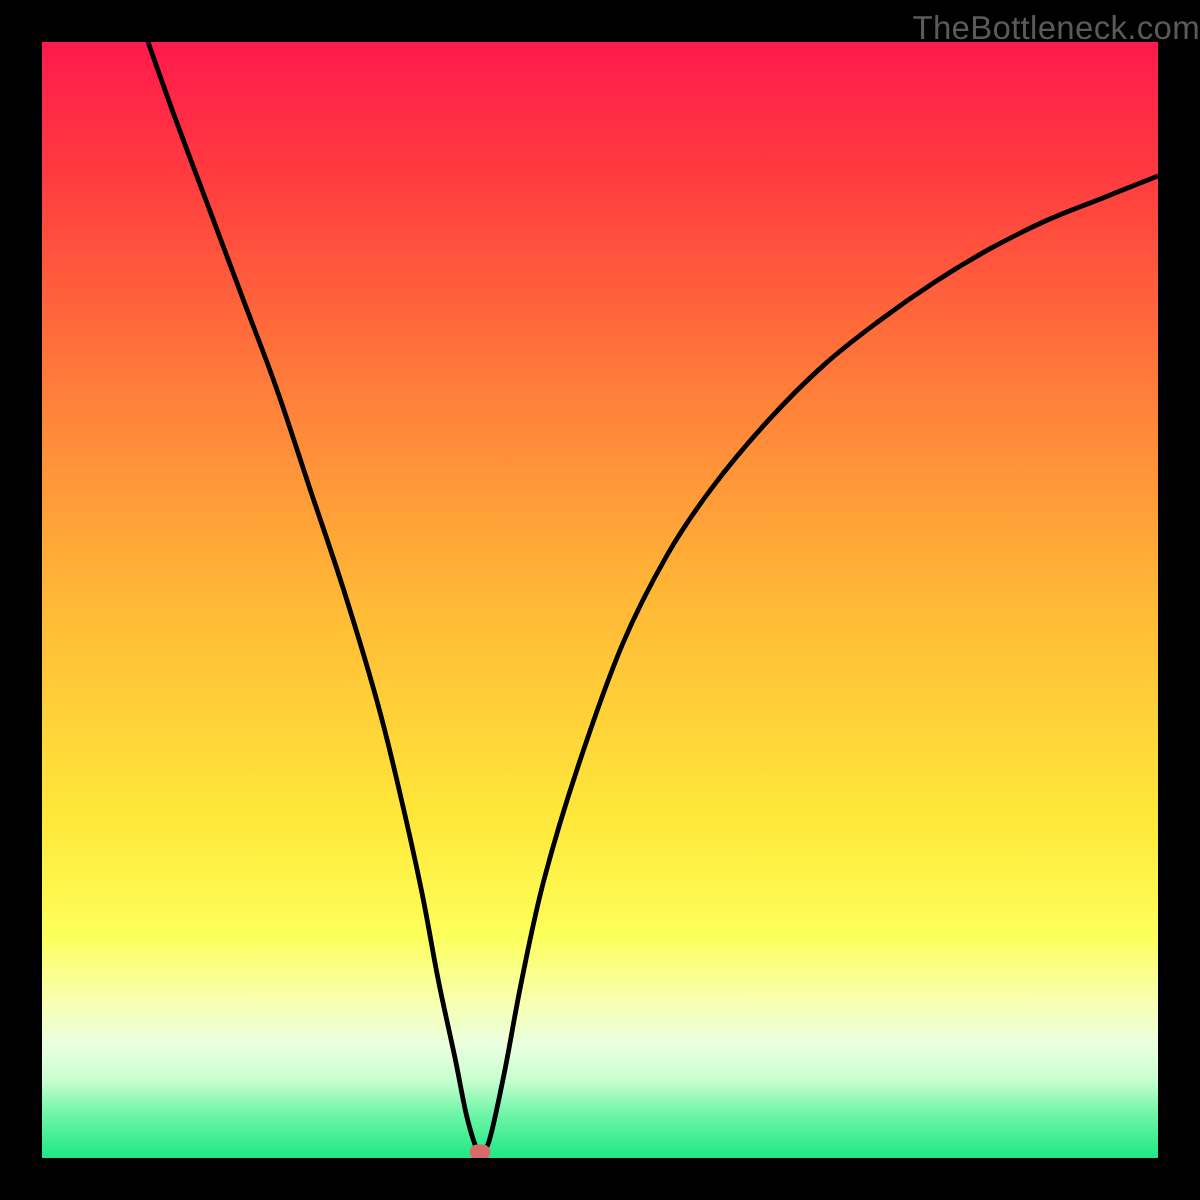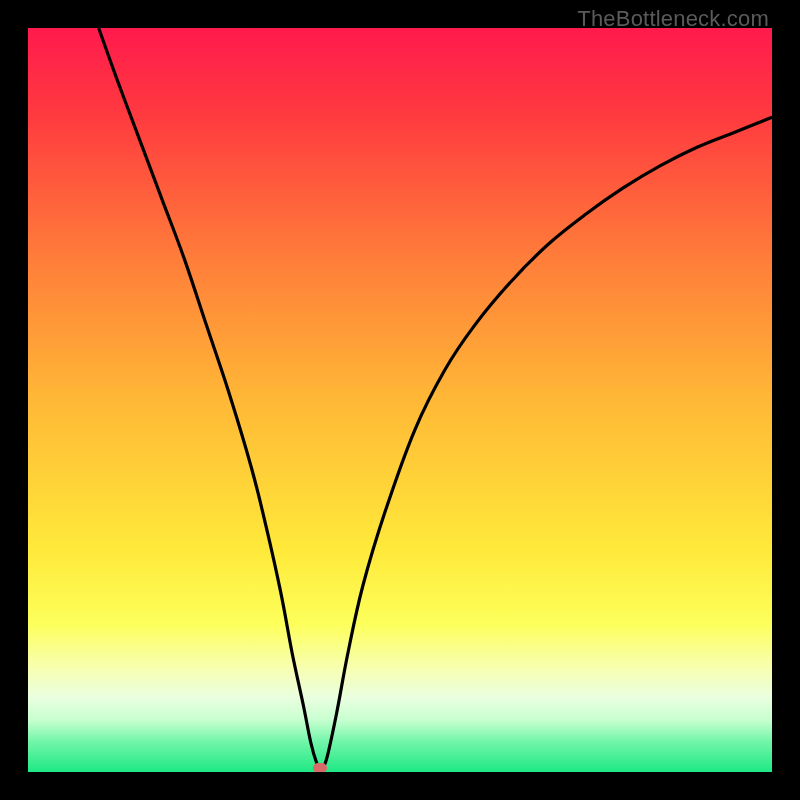--- a/index.html
+++ b/index.html
@@ -6,21 +6,21 @@
   body {
     width: 800px;
     height: 800px;
     background: #000;
     position: relative;
     font-family: Arial, sans-serif;
   }
   .watermark {
     position: absolute;
     top: 6px;
-    right: 31px;
+    right: 0;
     color: #5a5a5a;
     font-size: 22px;
     font-weight: 500;
     z-index: 10;
     letter-spacing: 0.2px;
   }
   .plot-area {
     position: absolute;
     left: 28px;
     top: 28px;

